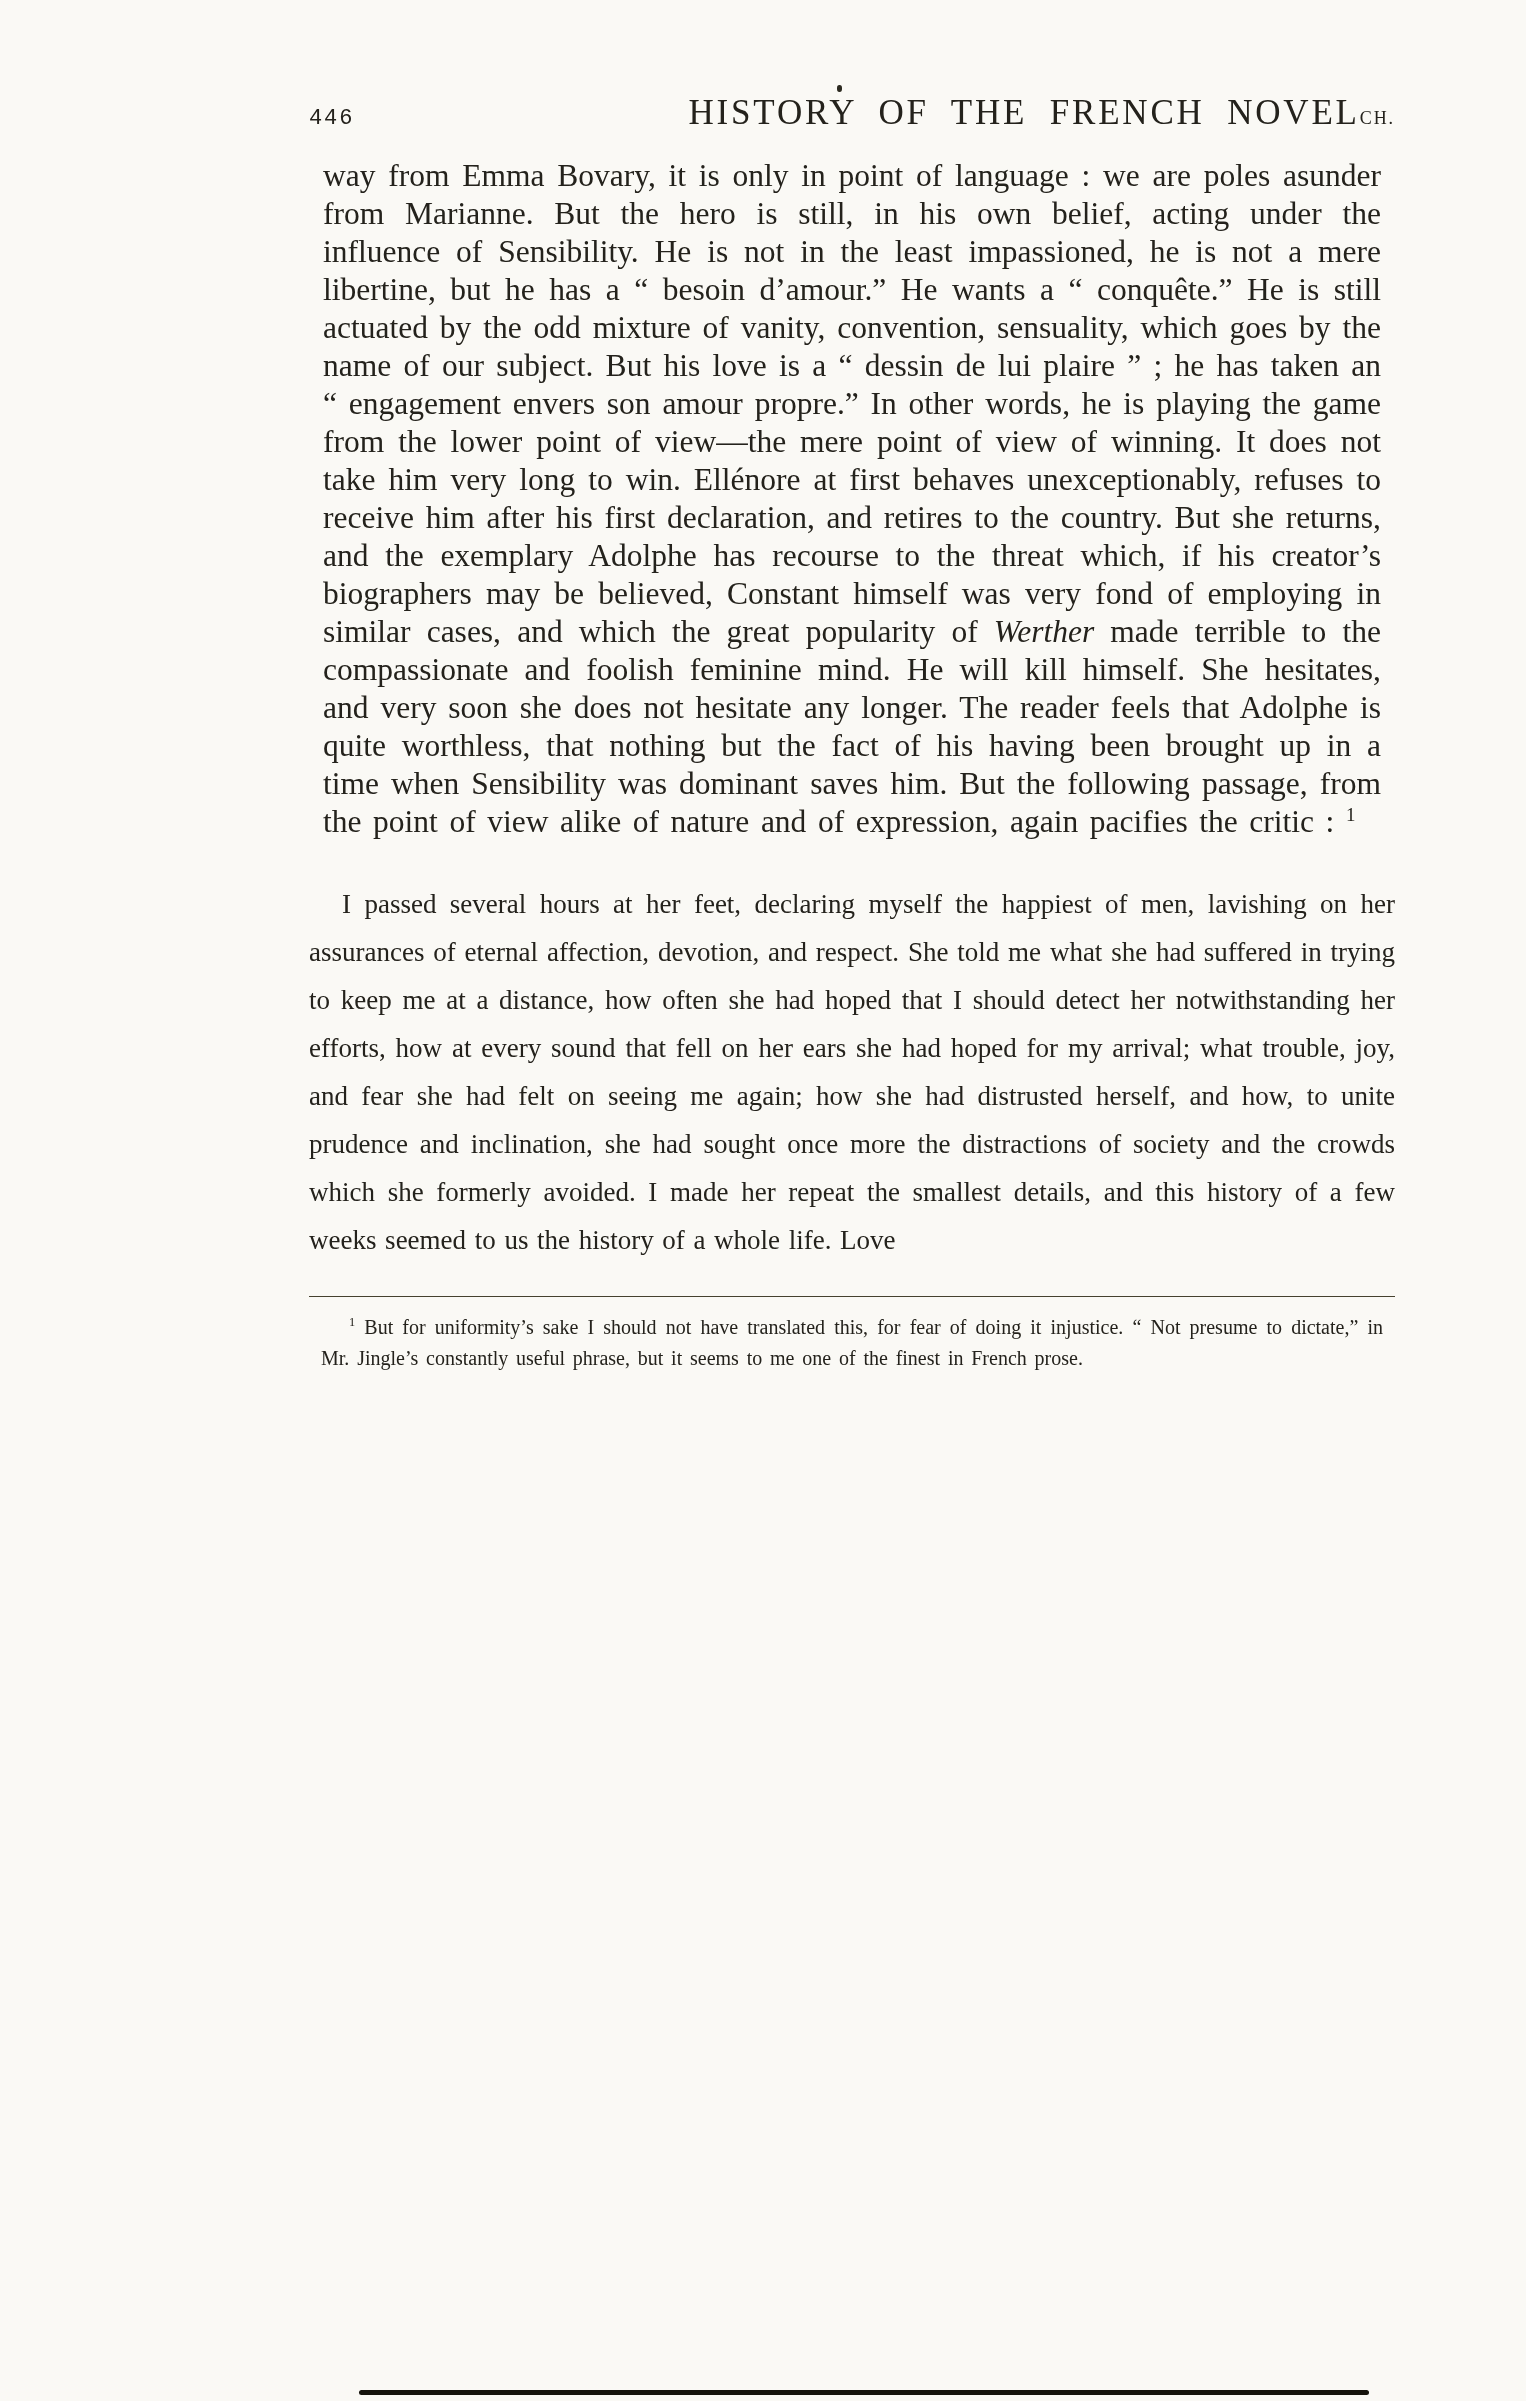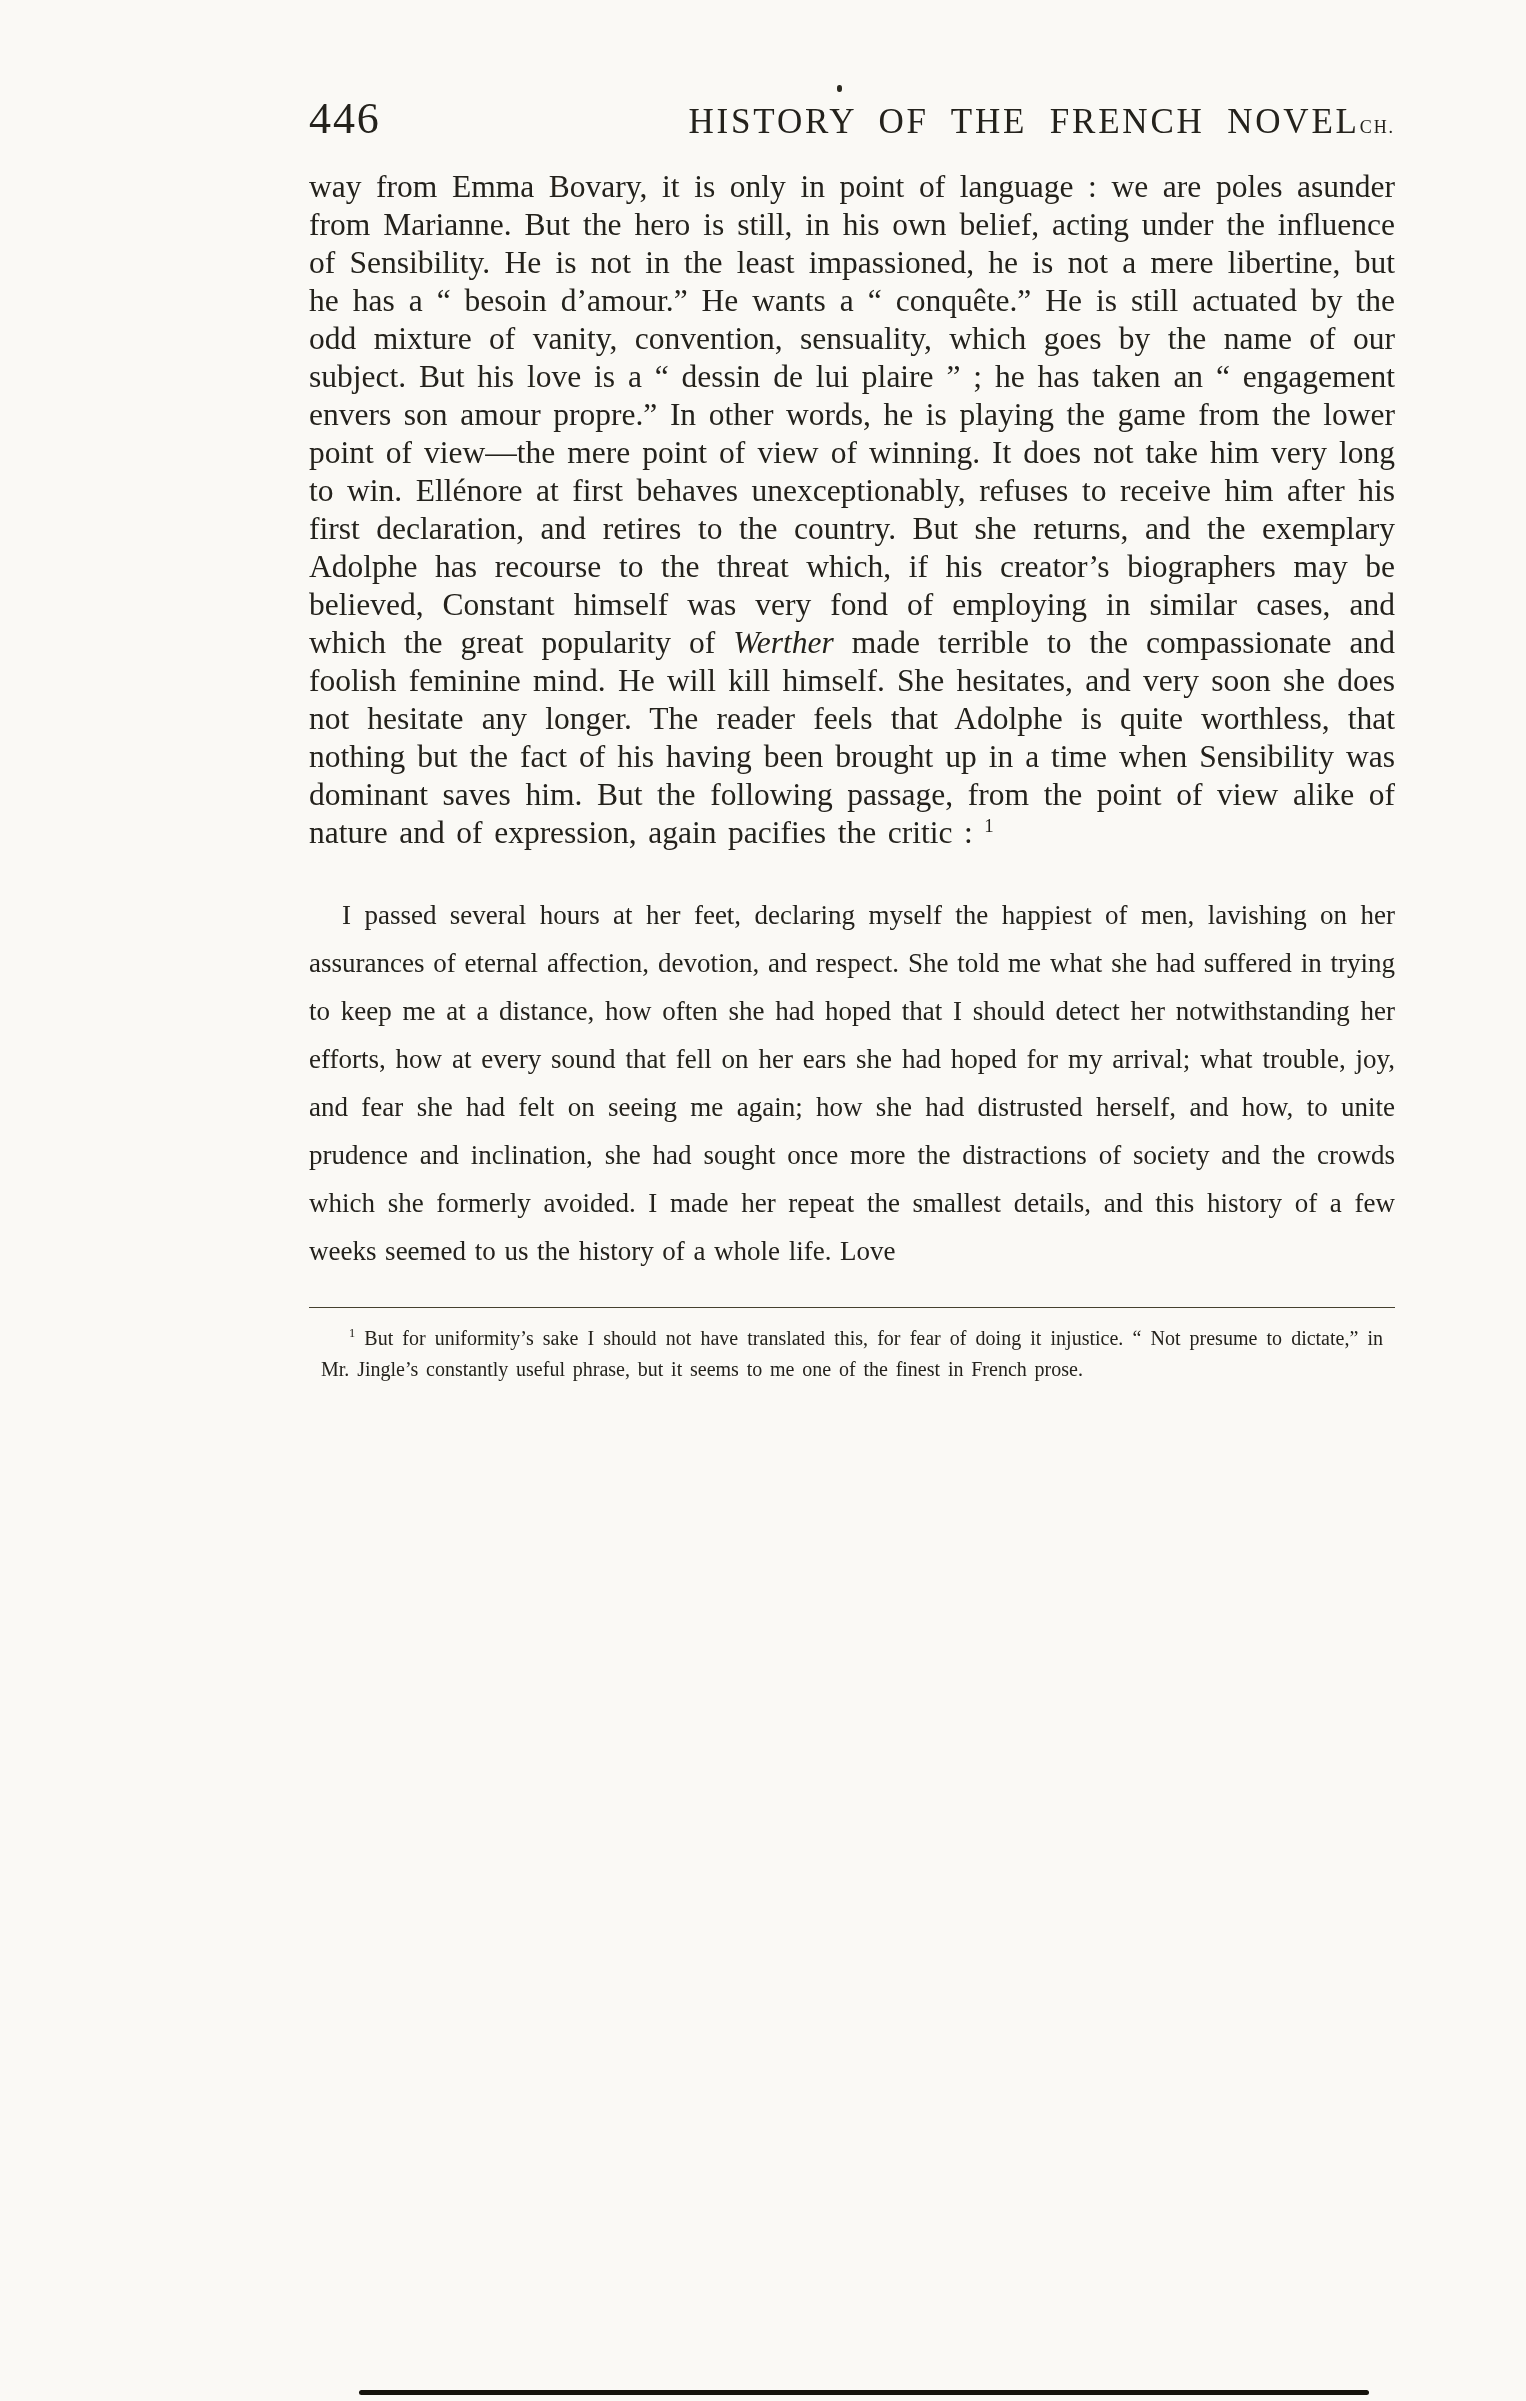--- a/index.html
+++ b/index.html
@@ -20,37 +20,38 @@
     margin-left: 309px;
     padding-top: 93px;
     position: relative;
   }
   .header-row {
     display: flex;
     align-items: baseline;
     margin-bottom: 24px;
   }
   .page-number {
-    font-size: 44px;
+    font-size: 22px;
     letter-spacing: 1.9px;
+    font-family: Liberation Mono, monospace;
   }
   .running-title {
     flex: 1;
     text-align: right;
     font-size: 35px;
     letter-spacing: 2.8px;
     word-spacing: 11px;
     white-space: nowrap;
   }
   .chapter-marker {
     font-size: 18px;
     letter-spacing: 1.9px;
   }
   .body-text {
-    margin: 0;
+    margin: 14px;
     font-size: 31.5px;
     line-height: 38px;
     text-align: justify;
     word-spacing: 3.7px;
   }
   .body-text i {
     font-style: italic;
   }
   sup.fn-ref {
     font-size: 0.6em;

